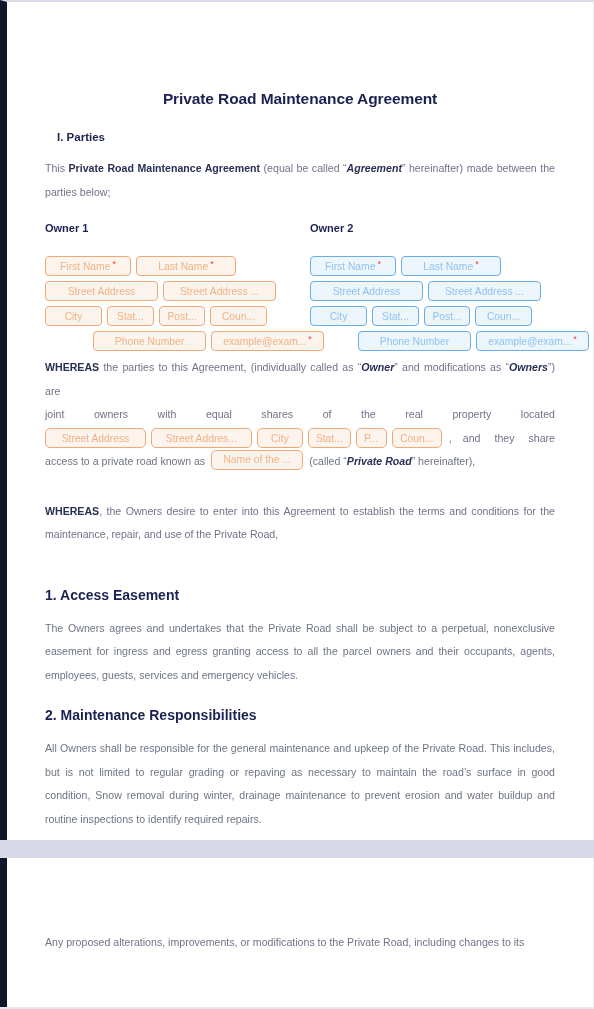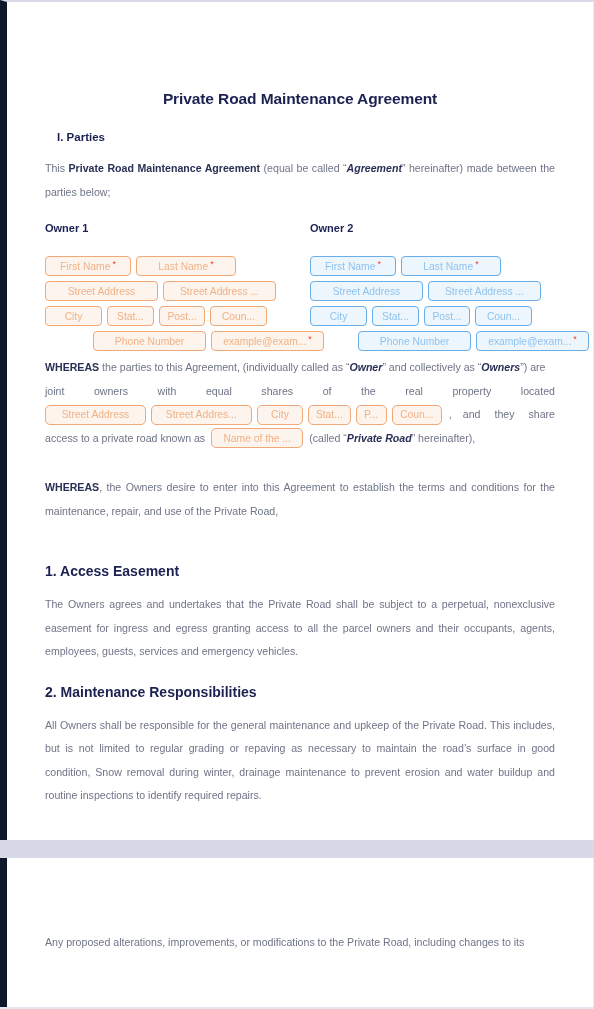--- a/index.html
+++ b/index.html
@@ -165,21 +165,20 @@
     color: #6f7487;
   }
   .wh-line3 .tail { margin-left: 2px; }
   .wh-line3 .tail-words {
     display: flex;
     gap: 14px;
     margin-left: 6px;
   }
   .wh-line4 {
     display: flex;
-    align-items: center;
     gap: 6px;
     line-height: 23.5px;
     font-size: 10.6px;
     color: #6f7487;
   }
   .wh-line4 .after { margin-left: 0px; }
 </style>
 </head>
 <body>
 
@@ -263,21 +262,21 @@
             <div class="fld blue wphone">Phone Number</div>
             <div class="fld blue wemail">
                 <span>example@exam...</span>
                 <span class="req">*</span>
               </div>
           </div>
         </div>
       </div>
 
       <div>
-        <p class="body wh-line1"><b>WHEREAS</b><span> the parties to this Agreement, (individually called as “</span><i>Owner</i><span>” and collectively as “</span><i>Owners</i><span>”)  are</span></p>
+        <p class="body wh-line1"><b>WHEREAS</b><span> the parties to this Agreement, (individually called as “</span><i>Owner</i><span>” and modifications as “</span><i>Owners</i><span>”)  are</span></p>
 
         <div class="wh-line2">
           <span>joint</span>
           <span>owners</span>
           <span>with</span>
           <span>equal</span>
           <span>shares</span>
           <span>of</span>
           <span>the</span>
           <span>real</span>

